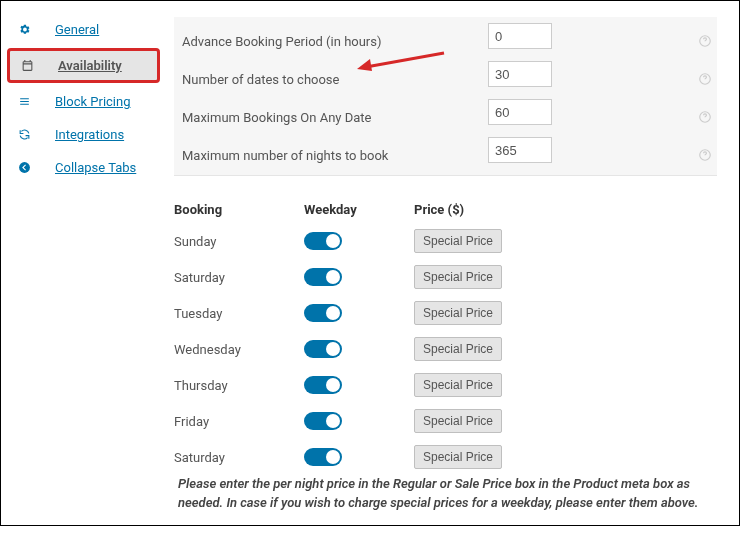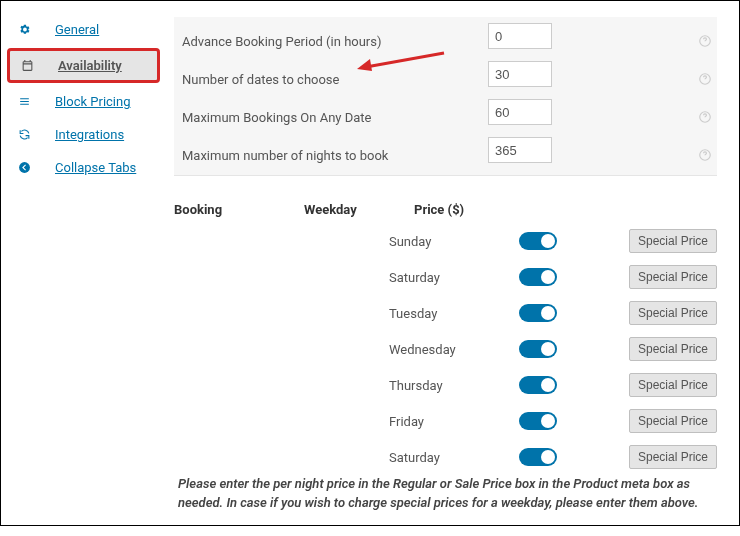--- a/index.html
+++ b/index.html
@@ -94,21 +94,20 @@
     font-size: 13px;
   }
   .col-day  { width: 130px; }
   .col-book { width: 110px; }
   .col-price { width: 140px; }
 
   .day-row {
     display: flex;
     align-items: center;
     padding: 6px 0;
-    justify-content: flex-end;
   }
   .day-name { width: 130px; color: #555; }
   .day-toggle { width: 110px; display: flex; align-items:center;}
   .day-price {}
   .price-btn {
     border: 1px solid #bfbfbf;
     background: #e5e5e5;
     color: #555;
     padding: 4px 8px;
     font-size: 12px;

